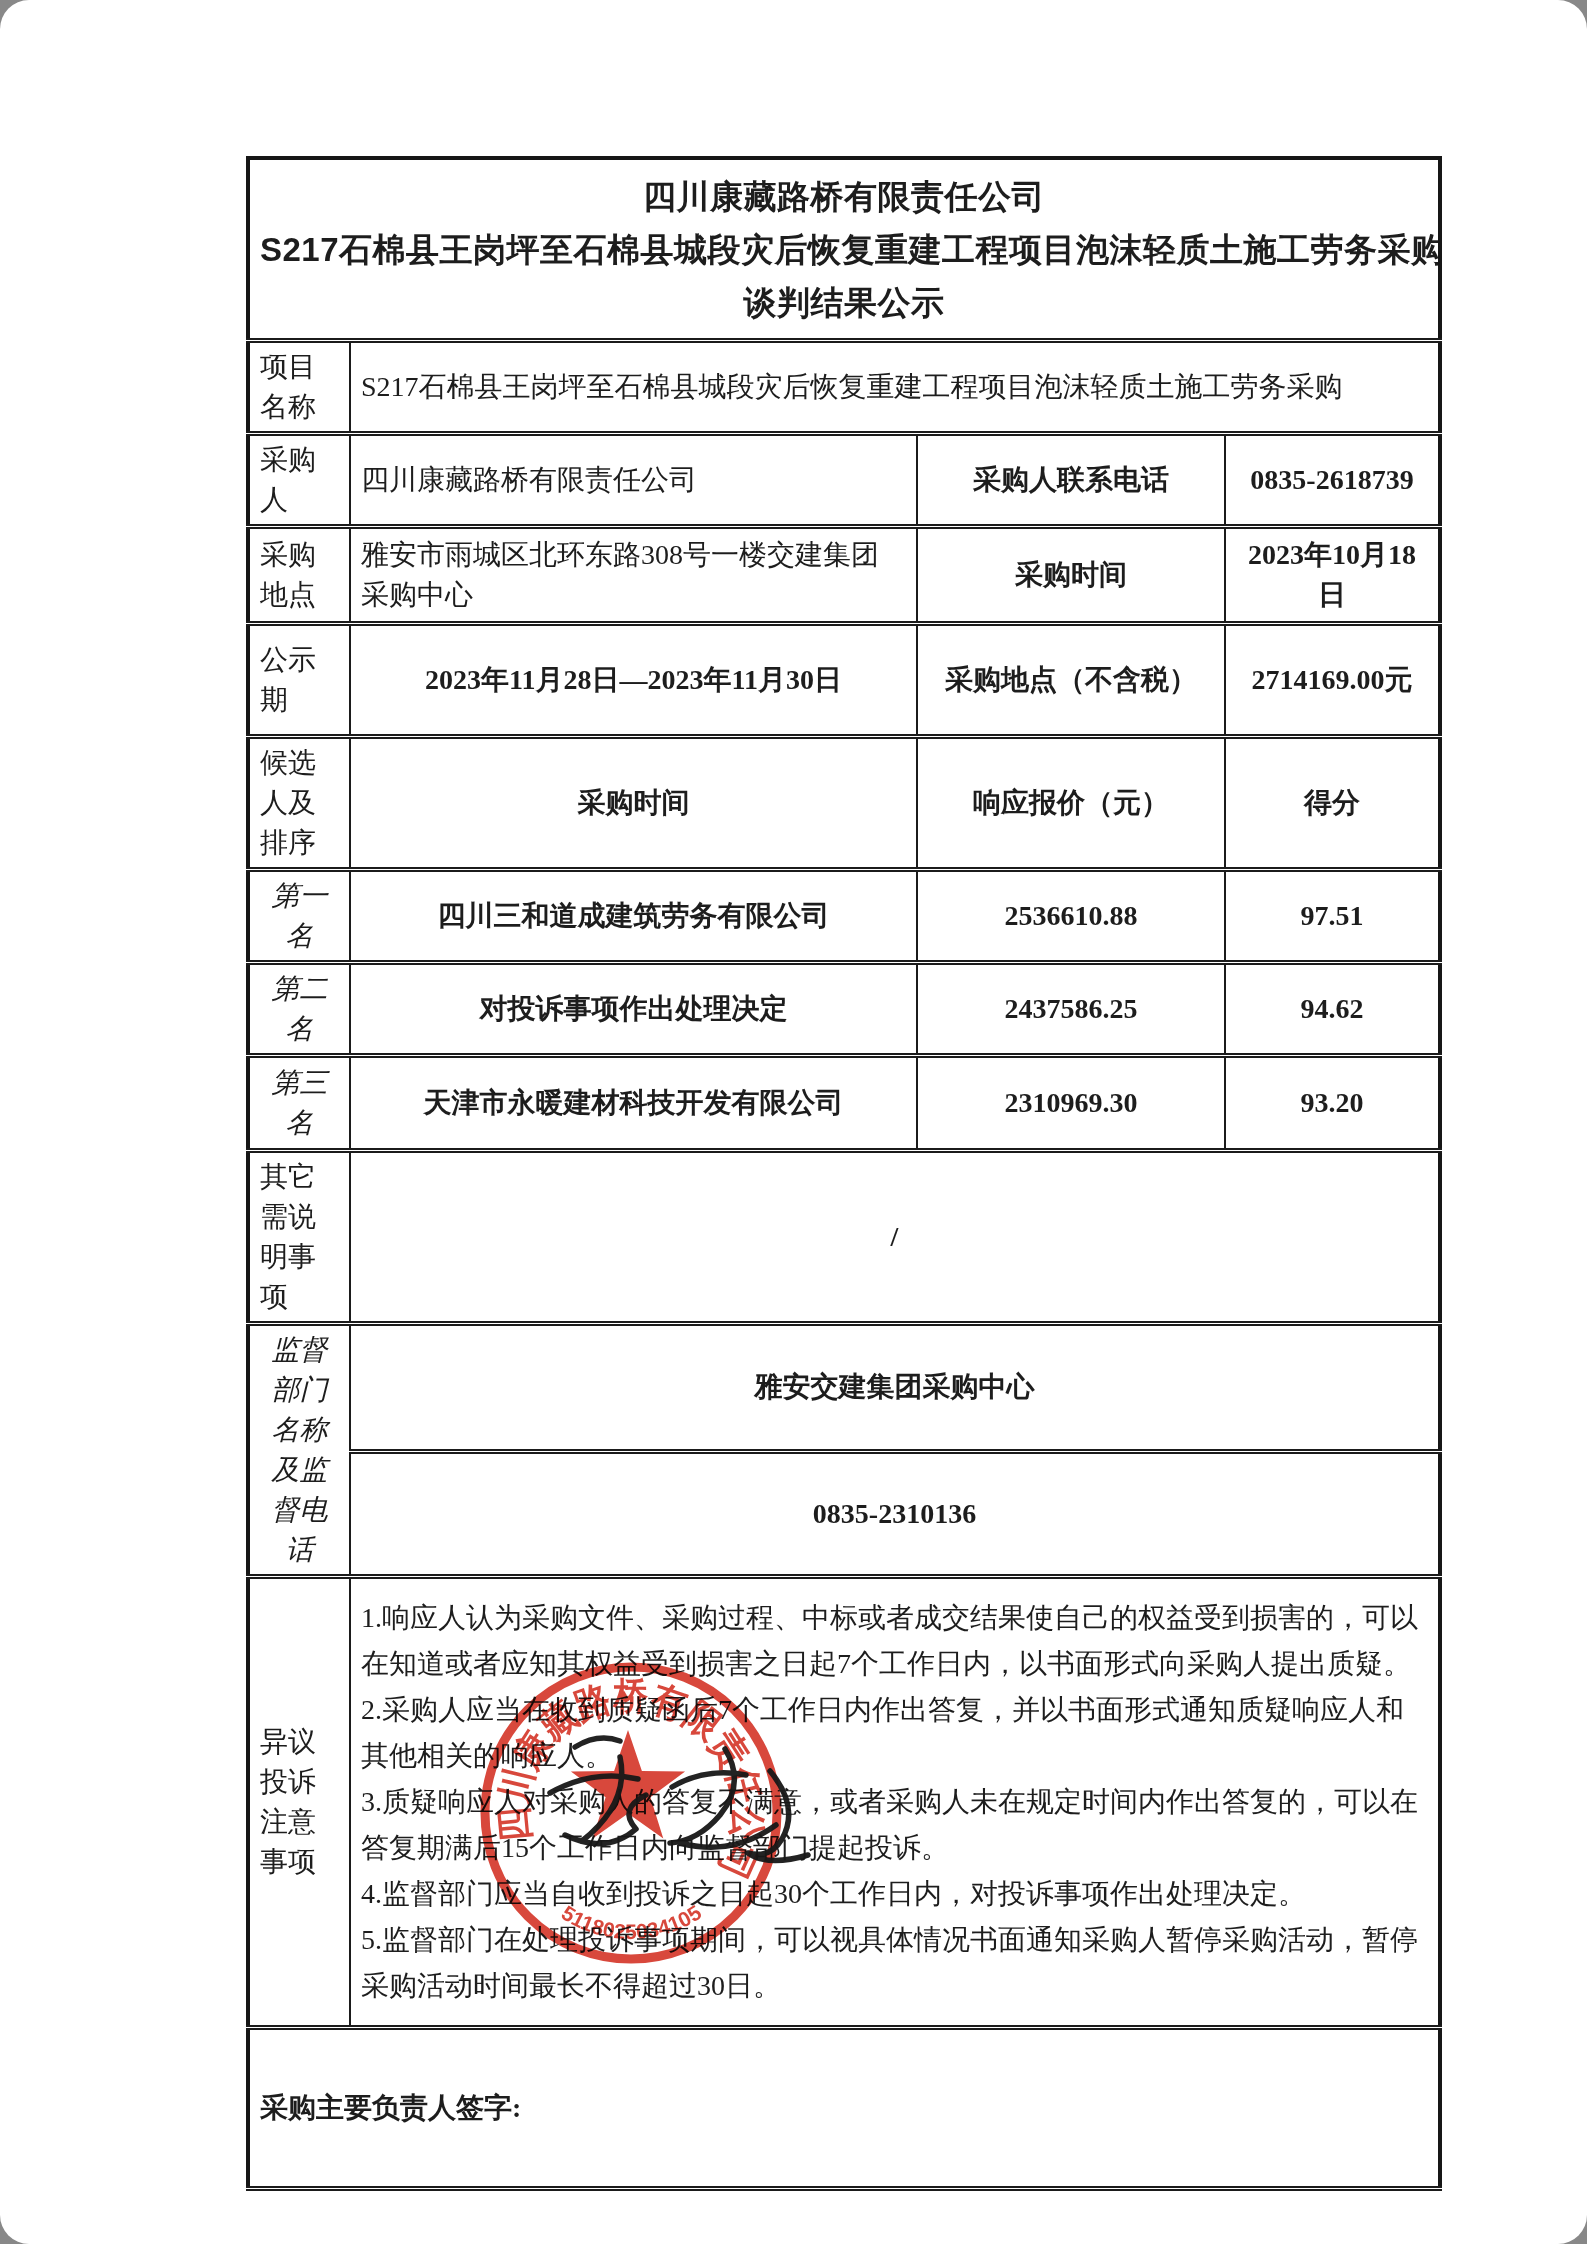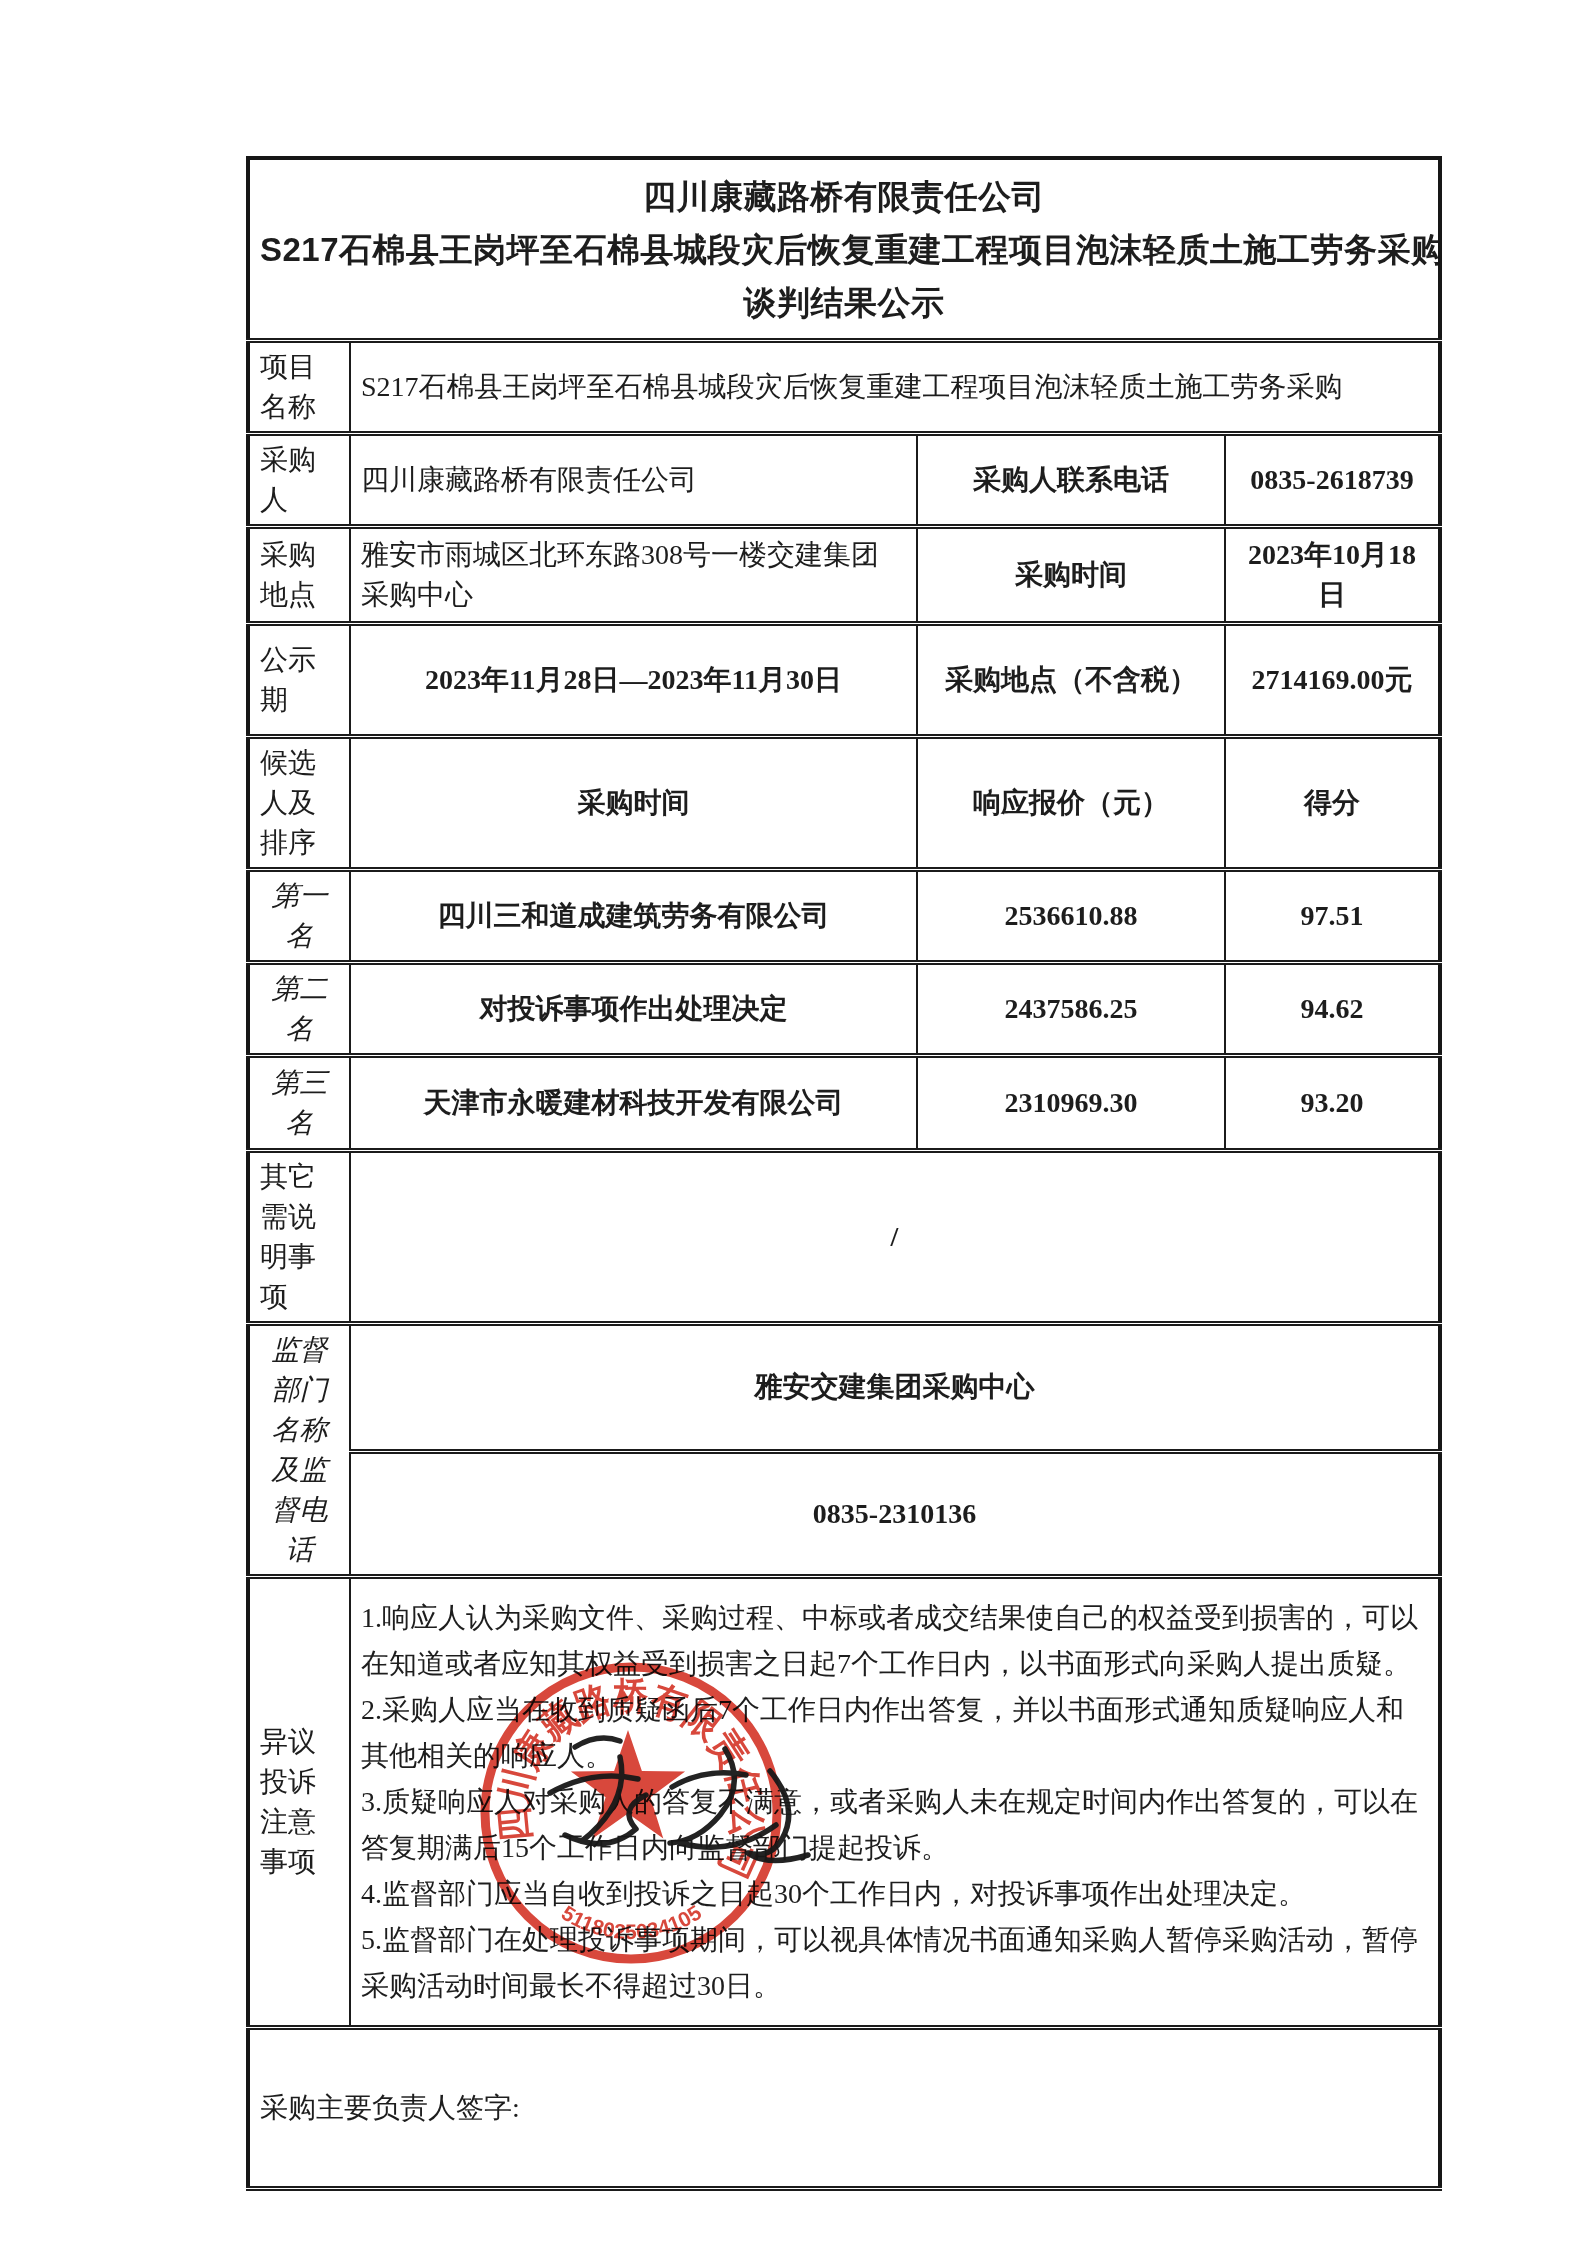--- a/index.html
+++ b/index.html
@@ -3,20 +3,21 @@
 <meta charset="utf-8">
 <style>
   html,body{margin:0;padding:0;background:#888;}
   .page{
     position:relative;
     width:1587px;height:2244px;
     background:#ffffff;
     overflow:hidden;
     font-family:"Liberation Serif", serif;
     color:#1d1d1d;
+    border-radius:29px;
   }
   table.doc{
     position:absolute;
     left:246px;top:156px;
     width:1192px;
     border-collapse:collapse;
     table-layout:fixed;
     background:#fff;
     border:4px solid #161616;
   }
@@ -38,21 +39,21 @@
     font-weight:700;
     padding:8px 10px 4px 10px;
   }
   .title-line{white-space:nowrap;font-size:33px;line-height:53px;letter-spacing:0.5px;}
   td.lbl{padding:2px 5px;text-align:left;}
   td.lbl-center{padding:2px 5px;text-align:center;font-style:italic;}
   td.center{text-align:center;font-weight:bold;}
   td.left{text-align:left;}
   .obj-item{text-align:left;font-size:28px;line-height:46px;}
   td.objection-cell{padding:10px 14px;}
-  td.sign-cell{text-align:left;padding-left:14px;font-size:29px;}
+  td.sign-cell{text-align:left;padding-left:14px;font-size:29px;font-weight:bold;}
   .stamp-svg{position:absolute;left:478px;top:1660px;width:306px;height:306px;mix-blend-mode:multiply;opacity:0.92;}
   .signature-svg{position:absolute;left:520px;top:1715px;width:320px;height:160px;}
 </style>
 </head>
 <body>
 
 <div class="page">
 
   <table class="doc">
     <colgroup>

